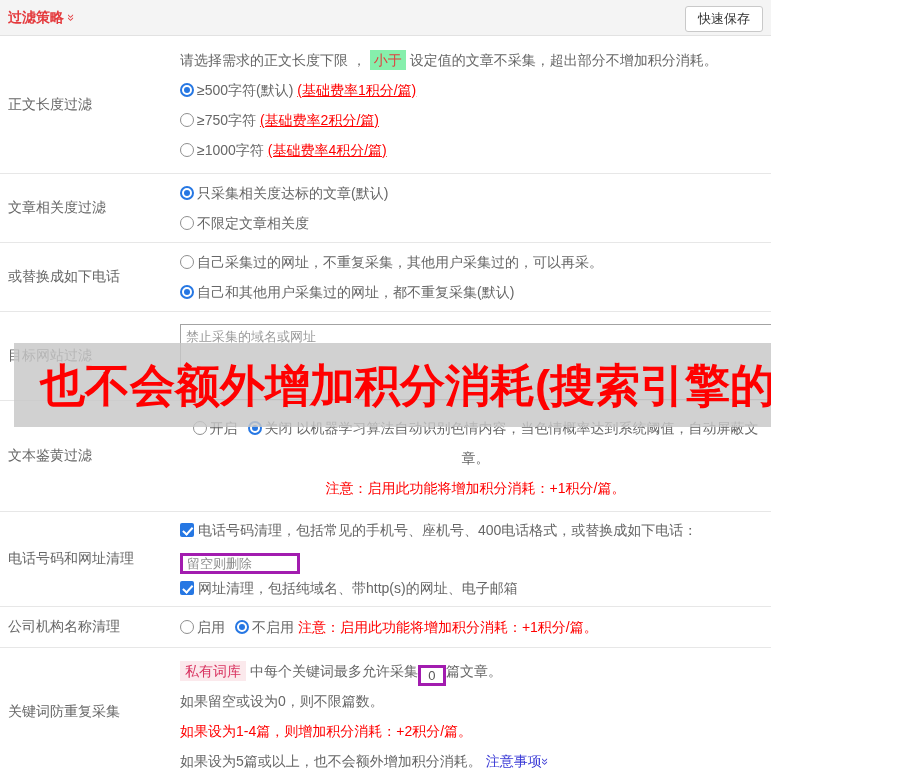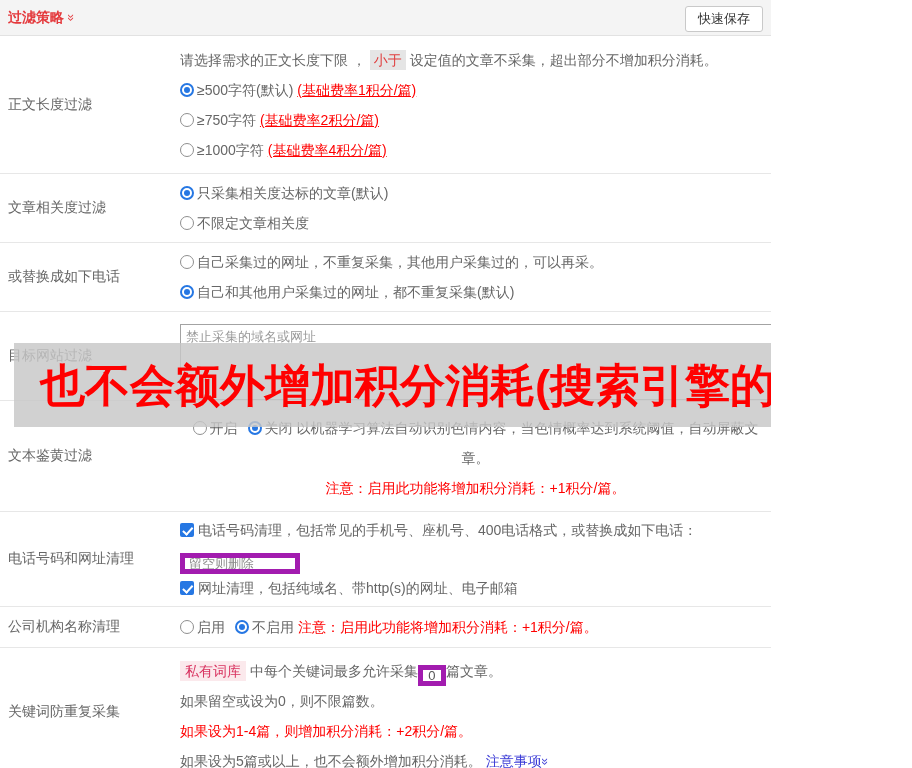--- a/index.html
+++ b/index.html
@@ -33,38 +33,38 @@
     border:1px solid #8f8f8f; background:#fff; vertical-align:-2px; margin-right:3px; position:relative; cursor:pointer; }
   .radio.checked { border:2px solid #2677e3; }
   .radio.checked::after { content:''; position:absolute; left:2px; top:2px; right:2px; bottom:2px; border-radius:50%; background:#2677e3; }
   .checkbox { display:inline-block; width:14px; height:14px; background:#2677e3; border-radius:2px;
     vertical-align:-2px; margin-right:4px; position:relative; cursor:pointer; }
   .checkbox::after { content:''; position:absolute; left:4.5px; top:1.5px; width:3.5px; height:7.5px;
     border:solid #fff; border-width:0 2px 2px 0; transform:rotate(42deg); }
   
   .red { color:#ff0000; }
   .note-underline { color:#ff0000; text-decoration:underline; }
-  .hl-pink { color:#e03e3e; background:#e5e5e5; padding:2px 4px; }
+  .hl-pink { color:#e03e3e; background:#86efac; padding:2px 4px; }
   .tag-pink { color:#d8325f; background:#fbe9ec; padding:2px 5px; cursor:pointer; }
   .blue-link { color:#3a3ad6; cursor:pointer; }
   
   .r1 .row-content { padding:9px 6px 8px 0; }
   .r2 .row-content, .r3 .row-content { padding:4px 0; }
   .r4 .row-content { padding:7px 6px 0 0; }
   .r4 .desc { line-height:27px; }
   .site-textarea { display:block; margin-top:5px; width:717px; height:76px;
     border:1px solid #a3a3a3; resize:both; font-family:inherit; font-size:13px; color:#666; padding:3px 5px; background:#fff; }
   .site-textarea::placeholder { color:#9a9a9a; }
   .r5 .row-content { padding:12px 0 8px 0;text-align:center; }
   .r6 .row-content { padding:4px 0; }
   .r6 .line { line-height:28px; }
   .r7 .row-content { padding:5px 0; }
   .r8 { border-bottom:none; }
   .r8 .row-content { padding:8px 0 0 0; }
-  .text-input { height:21px; border:5px solid #a21caf; font-family:inherit; font-size:13px; color:#555; padding:0 4px; vertical-align:-5px; }
+  .text-input { height:21px; border:3px solid #a21caf; font-family:inherit; font-size:13px; color:#555; padding:0 4px; vertical-align:-5px; }
   .phone-input { width:120px; }
   .phone-input::placeholder { color:#8c8c8c; }
   .count-input { width:28px; text-align:center; vertical-align:-4px; }
   .gap { display:inline-block; width:10px; }
   
   .overlay {
     position:absolute; left:14px; top:343px; width:898px; height:84px;
     background:rgba(199,199,199,0.82); z-index:20; overflow:hidden; pointer-events:none;
   }
   .overlay-text {

